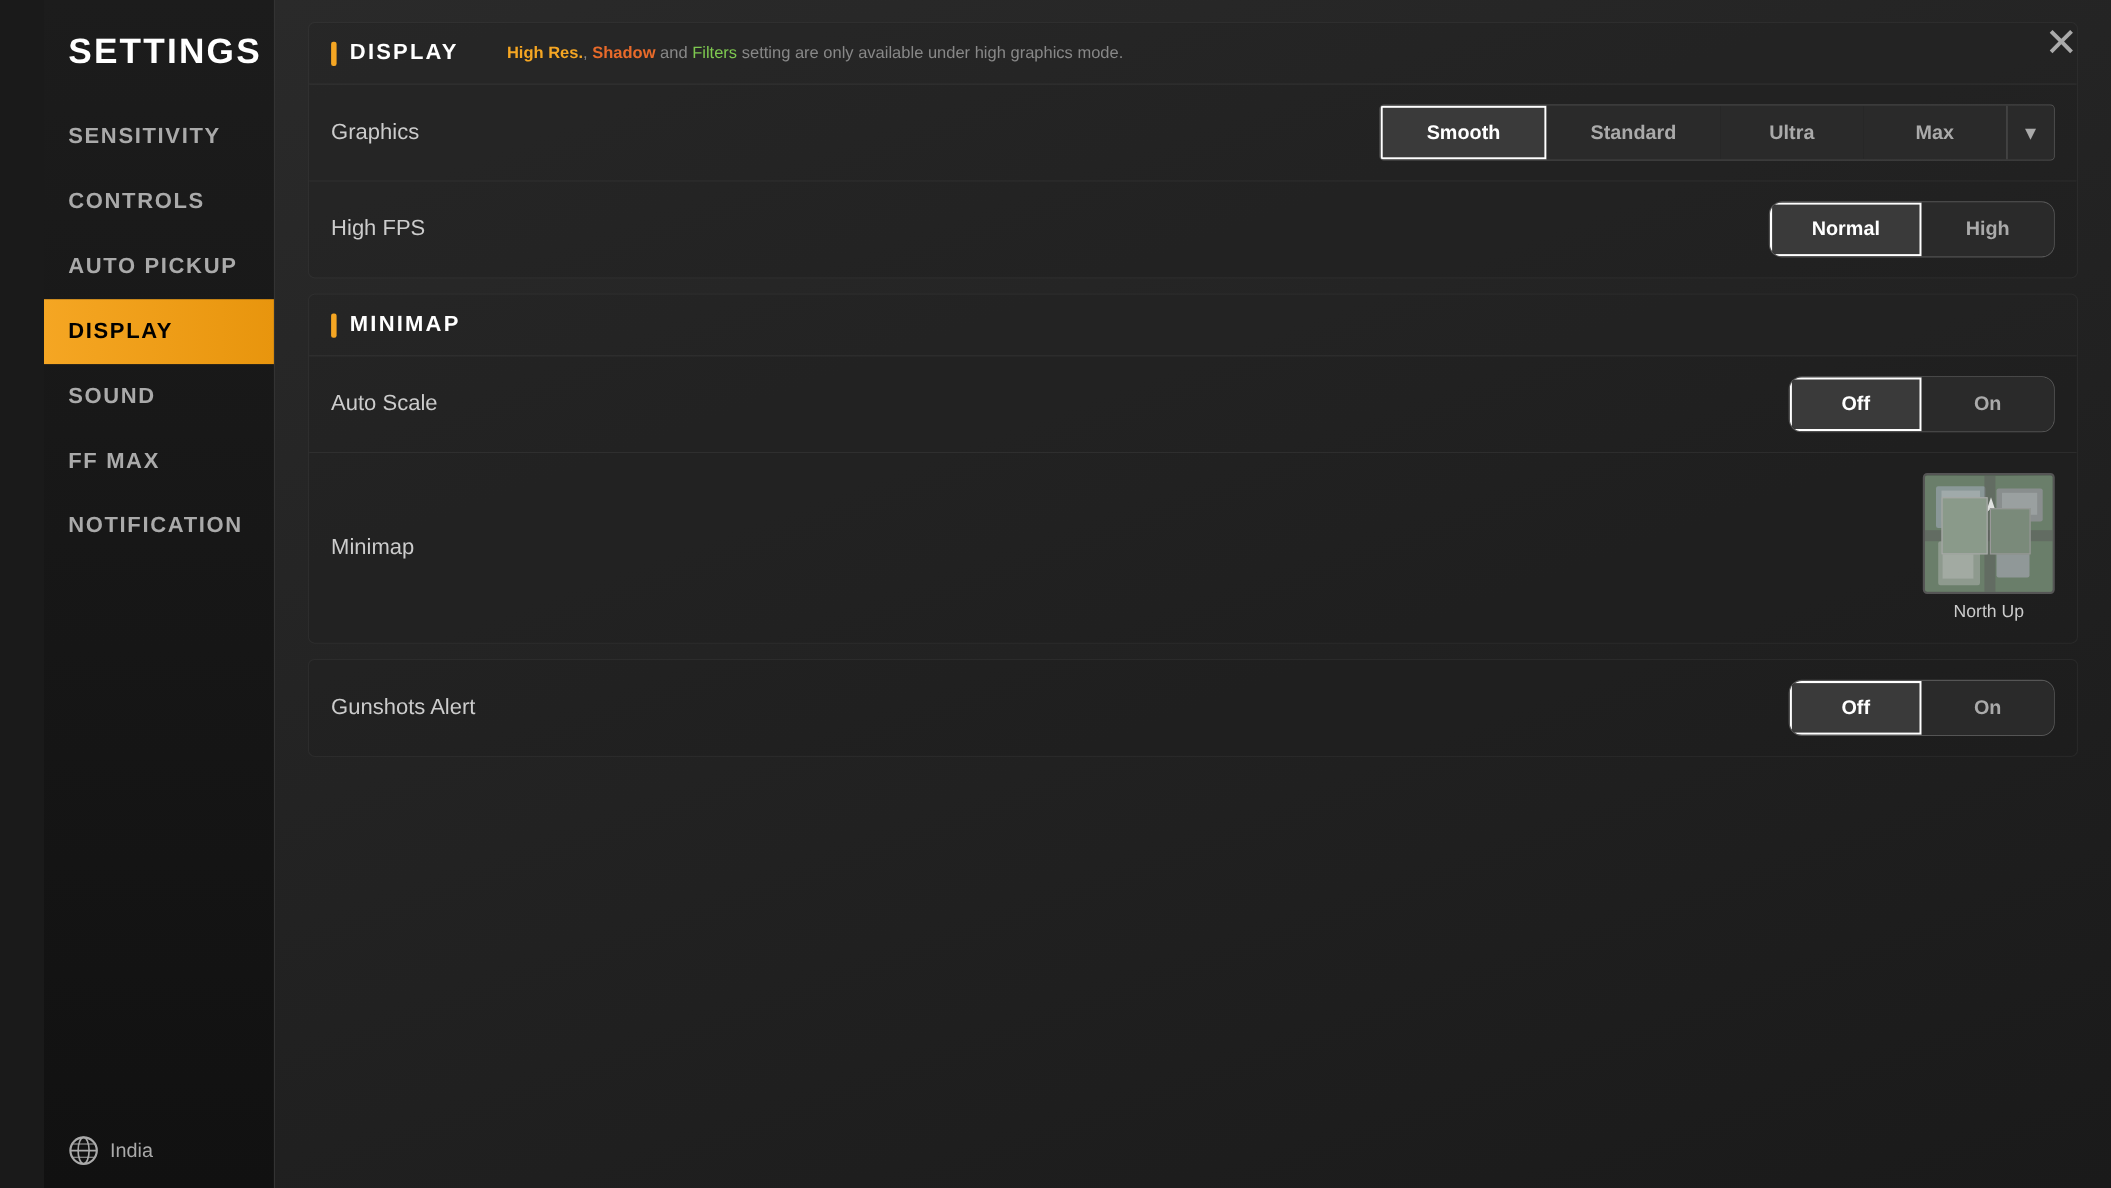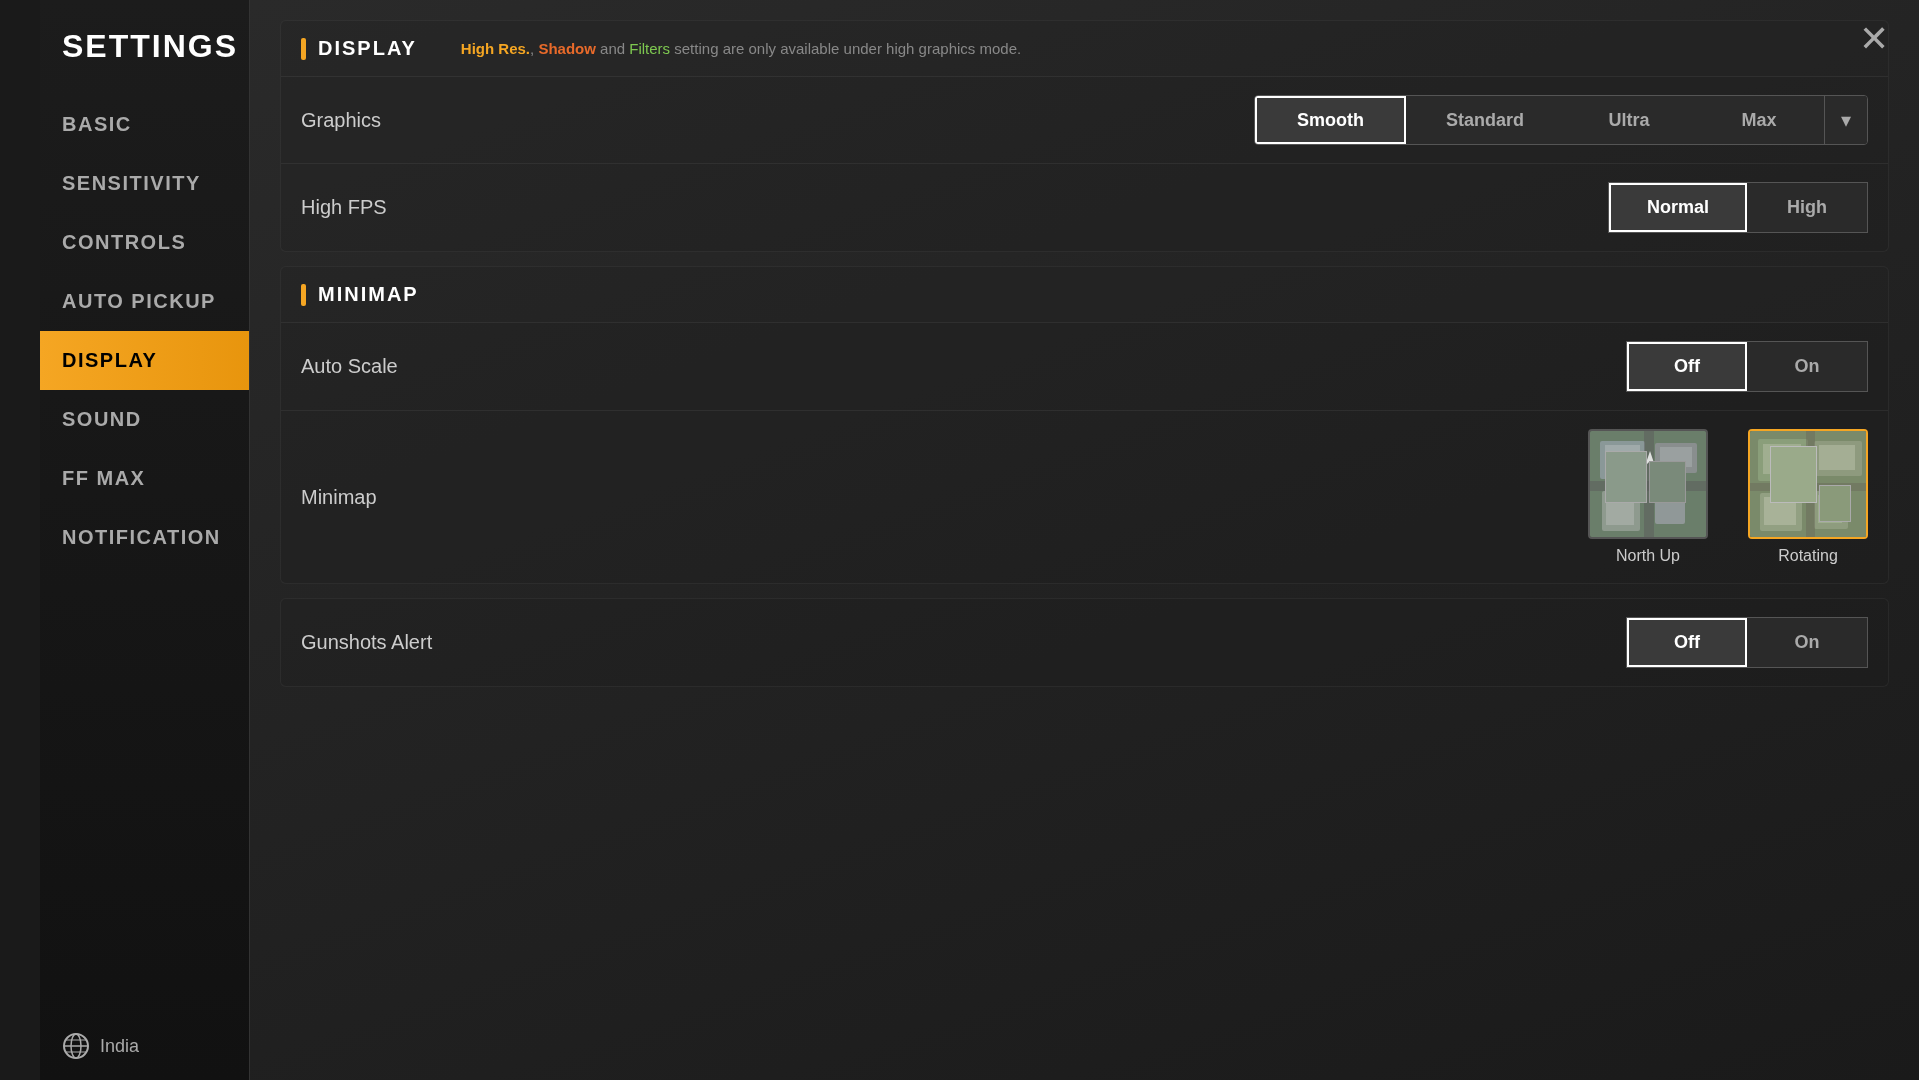--- a/index.html
+++ b/index.html
@@ -154,21 +154,21 @@
       flex: 1;
       font-size: 20px;
       color: #ccc;
       font-weight: 500;
     }
 
     
     .toggle-group {
       display: flex;
       border: 1px solid #555;
-      border-radius: 0;
+      border-radius: 12px;
       overflow: hidden;
     }
 
     .toggle-btn {
       padding: 12px 36px;
       font-size: 18px;
       font-weight: 700;
       color: #aaa;
       background: #2a2a2a;
       cursor: pointer;
@@ -337,21 +337,20 @@
       background: rgba(255,255,255,0.04);
       border-bottom: 1px solid rgba(255,255,255,0.06);
     }
   </style>
 </head>
 <body>
 
 <div class="sidebar">
   <div class="sidebar-title">SETTINGS</div>
   <nav class="sidebar-nav">
-    <div class="sidebar-item">BASIC</div>
     <div class="sidebar-item">SENSITIVITY</div>
     <div class="sidebar-item">CONTROLS</div>
     <div class="sidebar-item">AUTO PICKUP</div>
     <div class="sidebar-item active">DISPLAY</div>
     <div class="sidebar-item">SOUND</div>
     <div class="sidebar-item">FF MAX</div>
     <div class="sidebar-item">NOTIFICATION</div>
   </nav>
   <div class="sidebar-footer">
     <svg class="globe-icon" viewBox="0 0 28 28" fill="none" xmlns="http://www.w3.org/2000/svg">
@@ -433,44 +432,20 @@
 
                   <rect x="54" y="0" width="10" height="110" fill="#5a5a5a" opacity="0.5"></rect>
                   <rect x="0" y="50" width="120" height="10" fill="#5a5a5a" opacity="0.5"></rect>
 
                   <polygon points="60,20 55,35 60,30 65,35" fill="white" opacity="0.8"></polygon>
                 </svg>
               </div>
             </div>
             <span class="minimap-label">North Up</span>
           </div>
-          <div class="minimap-option">
-            <div class="minimap-img selected">
-              <div class="minimap-rotating">
-                <svg width="120" height="110" viewBox="0 0 120 110" xmlns="http://www.w3.org/2000/svg">
-
-                  <rect x="0" y="0" width="120" height="110" fill="#7a8a6a"></rect>
-                  <rect x="8" y="8" width="50" height="42" fill="#8a9e7a" rx="2"></rect>
-                  <rect x="13" y="13" width="38" height="30" fill="#a0ae90"></rect>
-                  <rect x="64" y="10" width="48" height="35" fill="#8e9a7e" rx="2"></rect>
-                  <rect x="69" y="14" width="36" height="25" fill="#a4ae94"></rect>
-                  <rect x="10" y="62" width="42" height="38" fill="#92a082" rx="2"></rect>
-                  <rect x="14" y="66" width="32" height="28" fill="#a8b298"></rect>
-                  <rect x="64" y="60" width="34" height="38" fill="#8e9c7e" rx="2"></rect>
-                  <rect x="68" y="64" width="24" height="28" fill="#9eae8e"></rect>
-
-                  <rect x="56" y="0" width="9" height="110" fill="#6a6a5a" opacity="0.5"></rect>
-                  <rect x="0" y="52" width="120" height="8" fill="#6a6a5a" opacity="0.5"></rect>
-
-                  <polygon points="60,22 54,38 60,32 66,38" fill="white" opacity="0.9" transform="rotate(15,60,30)"></polygon>
-                </svg>
-              </div>
-            </div>
-            <span class="minimap-label">Rotating</span>
-          </div>
         </div>
       </div>
     </div>
 
     <div class="section-box">
       <div class="setting-row">
         <span class="setting-label">Gunshots Alert</span>
         <div class="toggle-group">
           <button class="toggle-btn active">Off</button>
           <button class="toggle-btn">On</button>

